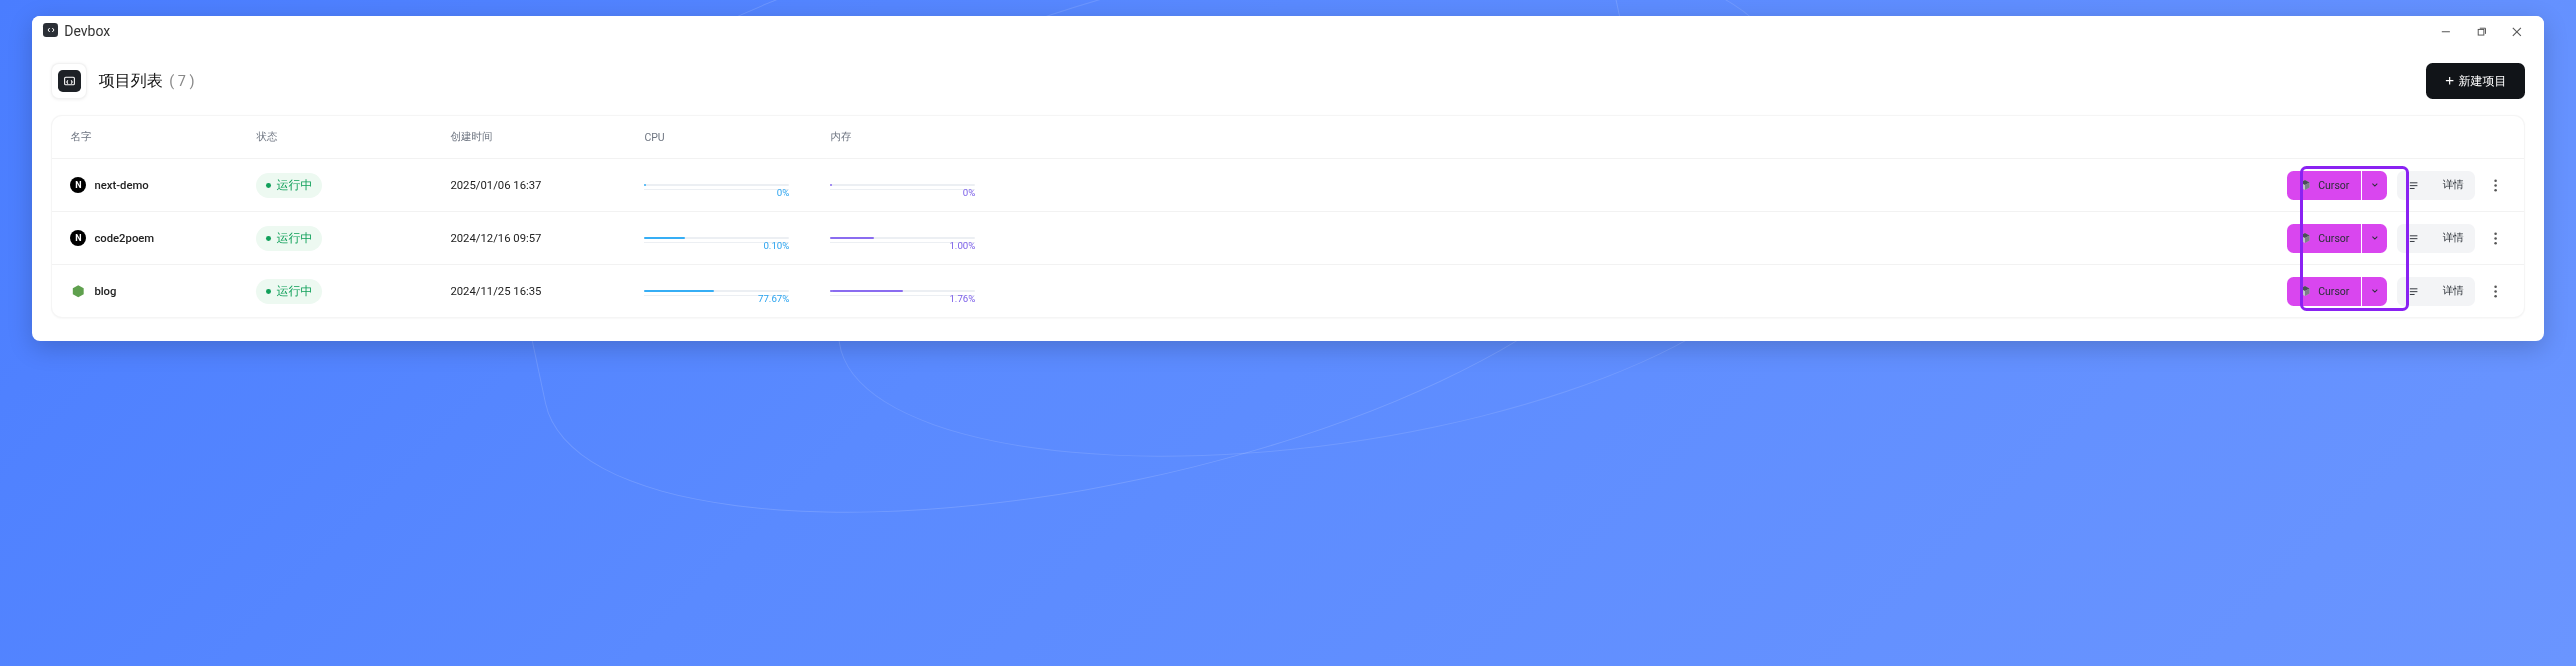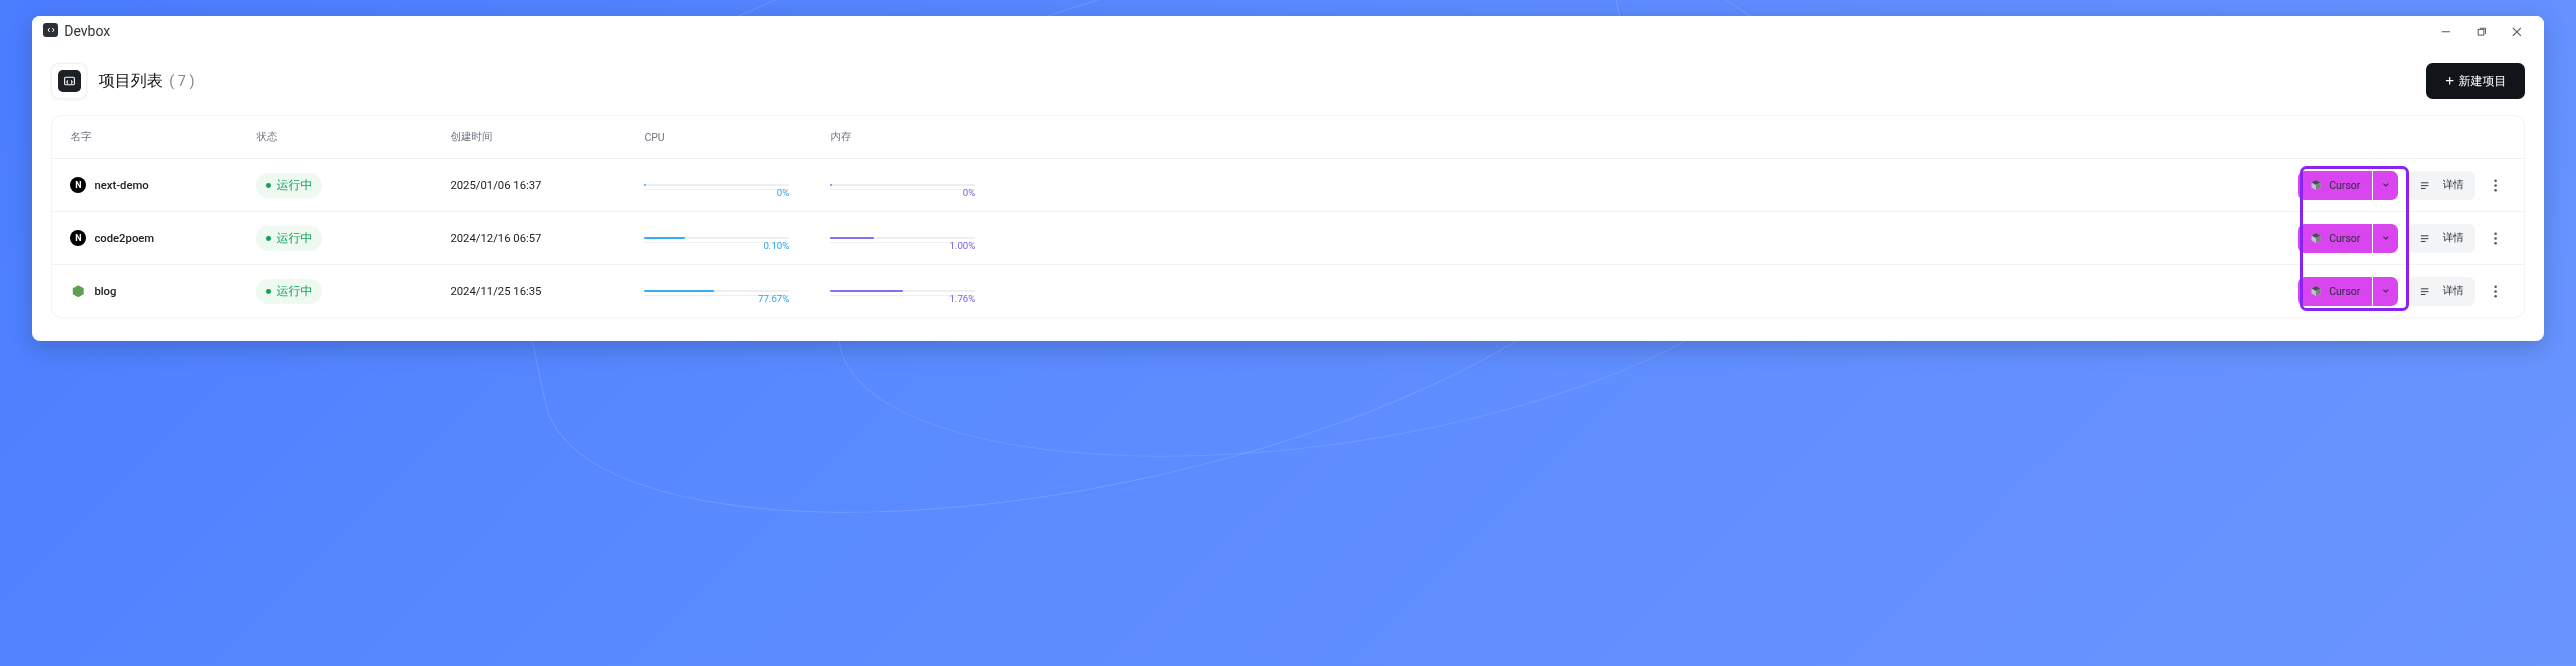--- a/index.html
+++ b/index.html
@@ -227,21 +227,21 @@
   }
   .dual-btn .right {
     border-left: 0.8px solid #fff;
     padding: 0 8px;
   }
   .cursor-glyph {
     width: 13px; height: 13px;
     display:inline-flex; align-items:center; justify-content:center;
   }
   .detail-btn {
-    display: flex; align-items: center; gap: 12px;
+    display: flex; align-items: center; gap: 23px;
     background: #f3f4f6;
     border-radius: 6.5px;
     height: 29px;
     padding: 0 11.3px;
     font-size: 10.5px;
     color: #2a2f36;
     cursor: pointer;
   }
   .more-btn {
     width: 21px; height: 29px;
@@ -394,21 +394,21 @@
         <div class="name-cell">
           <span class="proj-icon next">N</span>
           <span>code2poem</span>
         </div>
         <div>
           <span class="status-pill">
             <span class="status-dot"></span>
             <span>运行中</span>
           </span>
         </div>
-        <div>2024/12/16 06:57</div>
+        <div>2024/12/16 09:57</div>
         <div>
           <div class="usage">
             <div class="usage-track">
                 <div class="usage-bar cpu" style="width:28%"></div>
               </div>
             <span class="usage-label cpu">0.10%</span>
           </div>
         </div>
         <div>
           <div class="usage">

